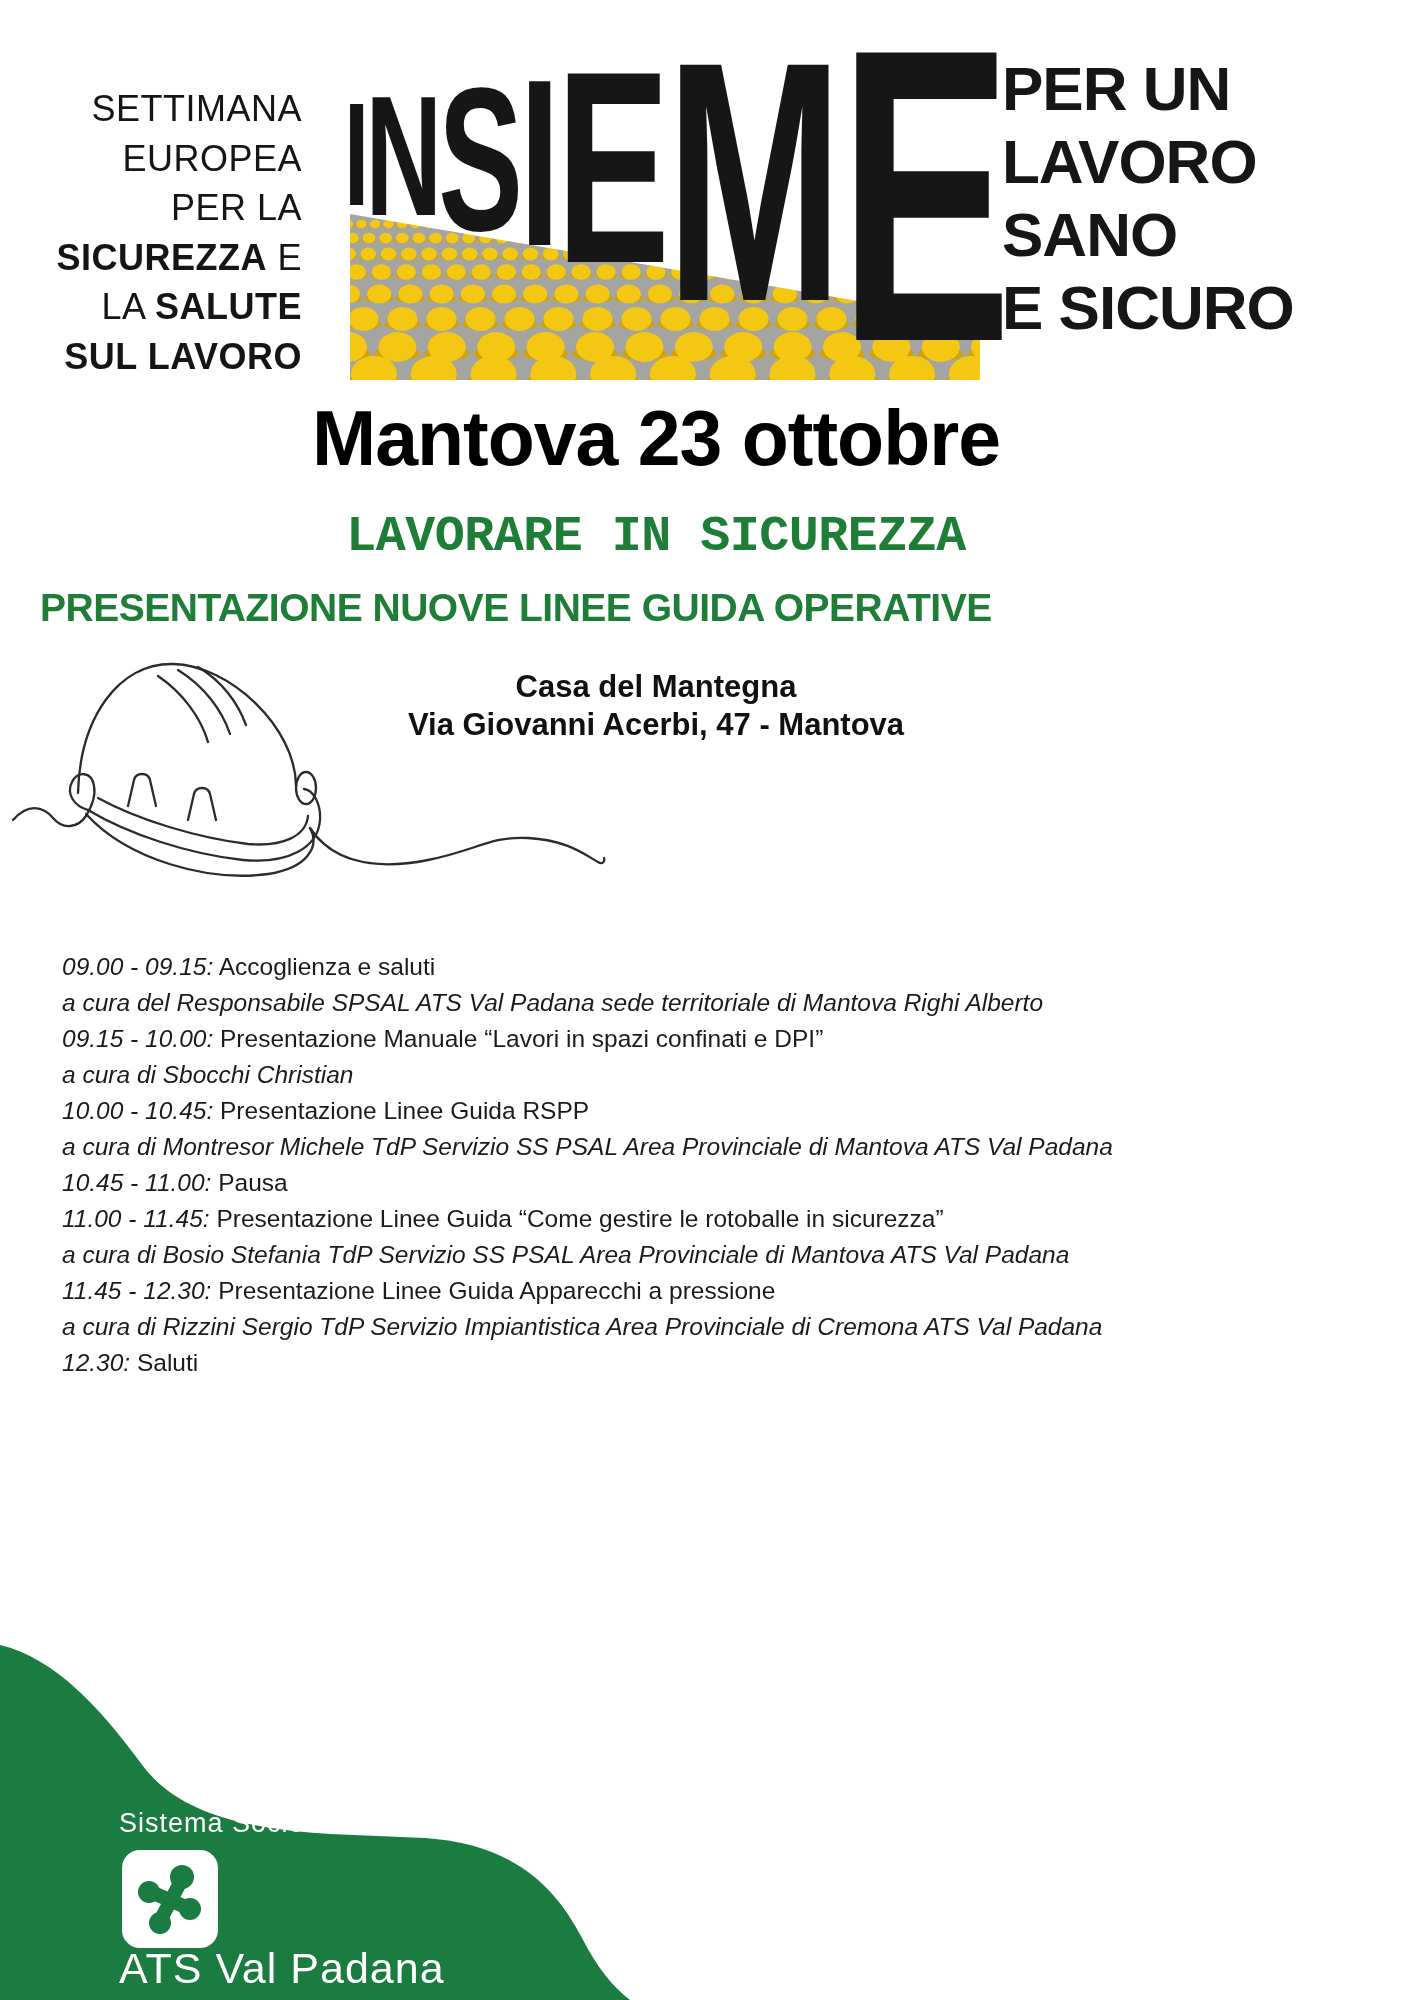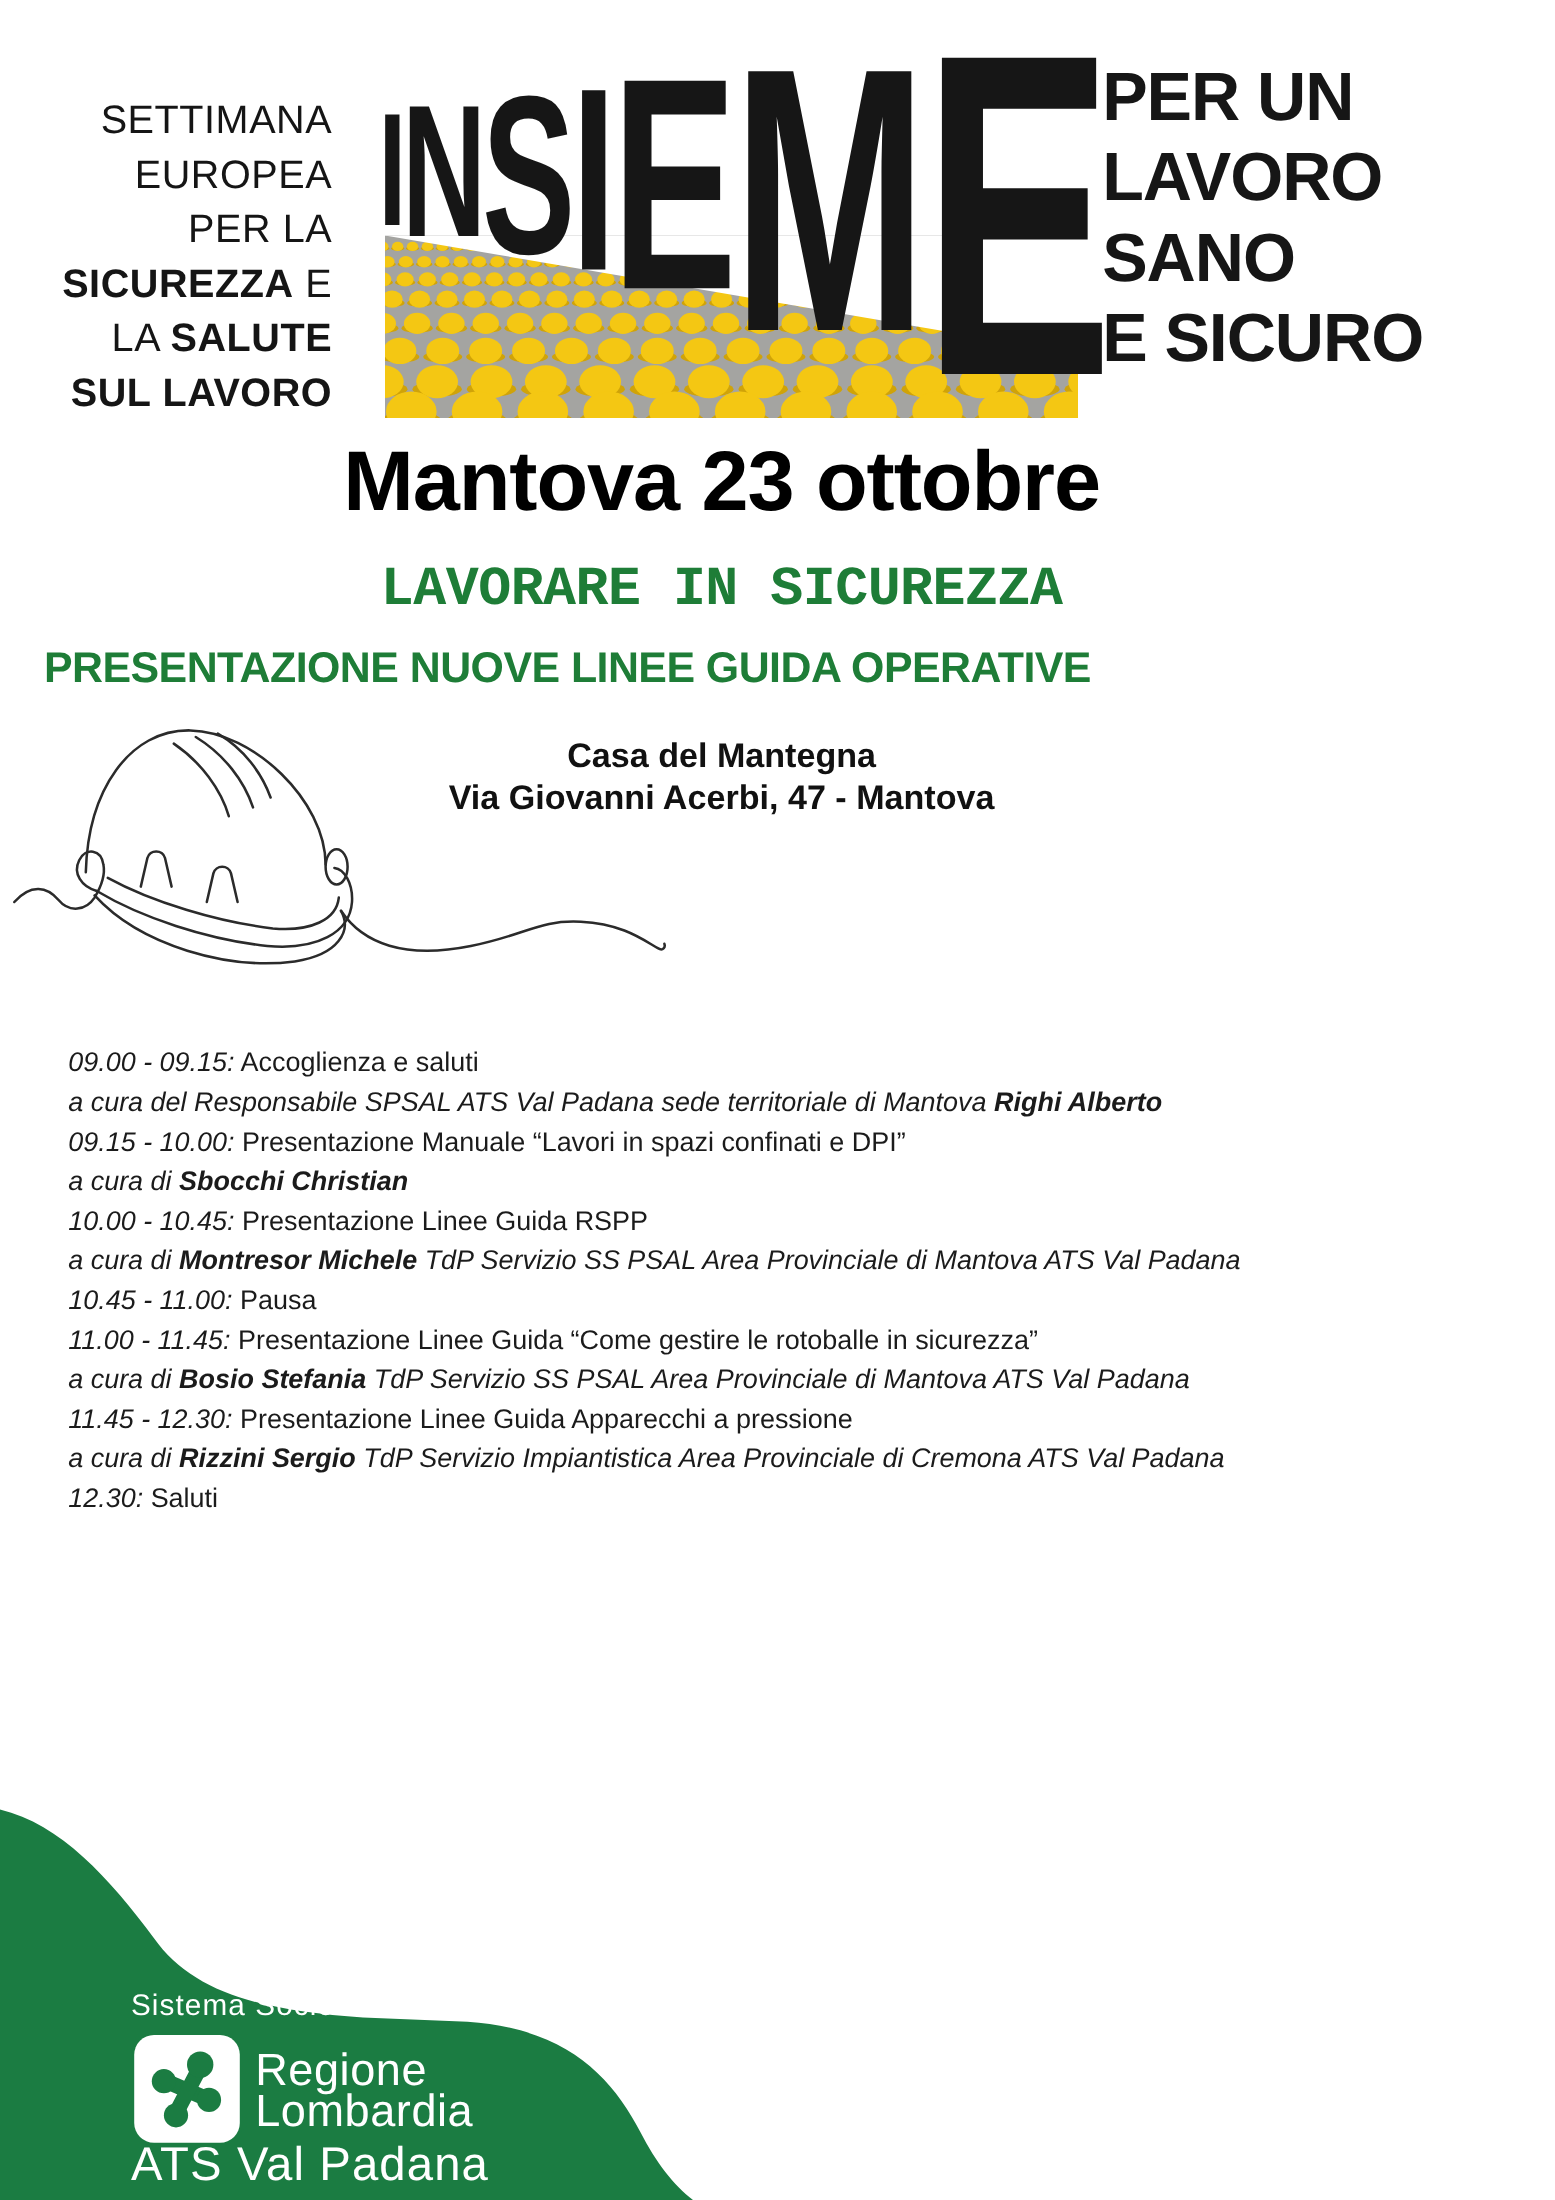--- a/index.html
+++ b/index.html
@@ -56,21 +56,21 @@
   
   .program {
     position:absolute; left:62px; top:915px; width:1300px;
     font-size:24.5px; color:#1b1b1b;
   }
   .prog-line { line-height:36px; }
   .prog-item { }
   .prog-item.first { margin-top:34px; }
   .time { font-style:italic; }
   .detail { font-style:italic; }
-  .speaker { font-style:italic; font-weight:700; }
+  .speaker { font-style:italic; font-weight:400; }
 
   
   .footer-shape { position:absolute; left:0; top:1600px; width:1414px; height:400px; }
   .footer-sistema {
     position:absolute; left:119px; top:1808px; color:#fff;
     font-size:27px; letter-spacing:1px; font-weight:400;
   }
   .footer-logo {
     position:absolute; left:122px; top:1850px; width:96px; height:98px;
     background:#fff; border-radius:18px;
@@ -607,20 +607,16 @@
         <line x1="29" y1="42" x2="66" y2="58"></line>
         <line x1="38" y1="71" x2="60" y2="29"></line>
         <circle cx="60" cy="27" r="12" stroke="none"></circle>
         <circle cx="27" cy="42" r="11" stroke="none"></circle>
         <circle cx="38" cy="73" r="11" stroke="none"></circle>
         <circle cx="68" cy="59" r="11" stroke="none"></circle>
       </g>
     </svg>
   </div>
 
-  <div class="footer-region">
-    <div>Regione</div>
-    <div>Lombardia</div>
-  </div>
 
   <div class="footer-ats">ATS Val Padana</div>
 
 </div>
 
 </body></html>

